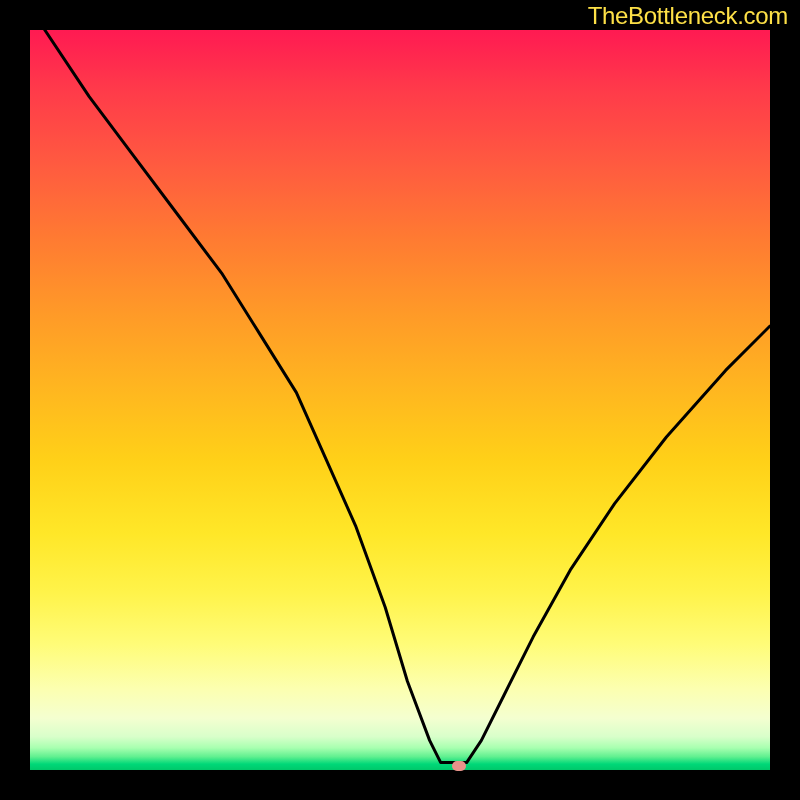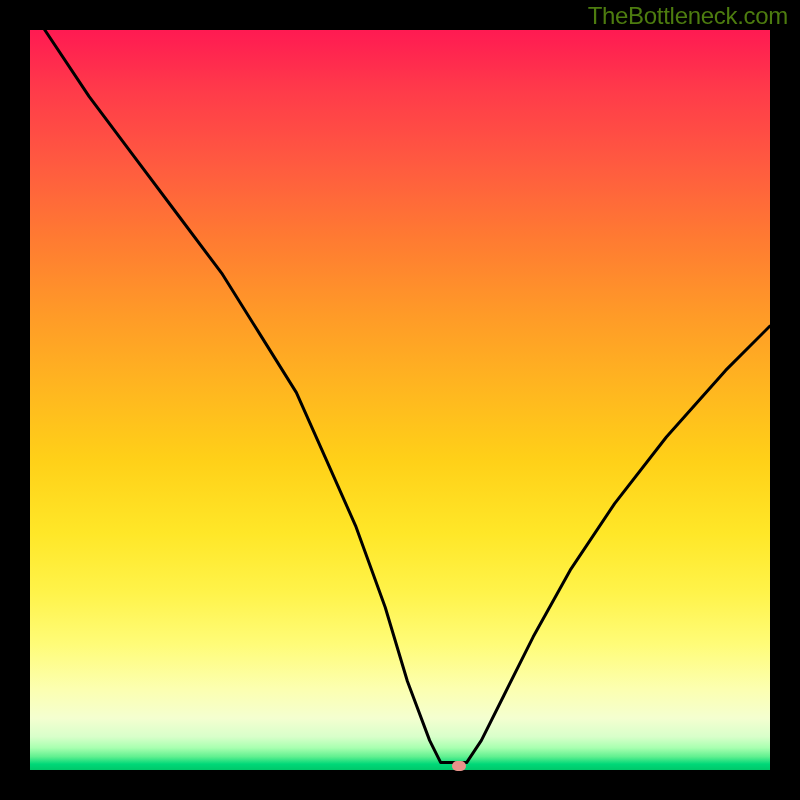--- a/index.html
+++ b/index.html
@@ -13,21 +13,21 @@
   .container {
     position: relative;
     width: 800px;
     height: 800px;
     background: #000;
   }
   .watermark {
     position: absolute;
     top: 2px;
     right: 12px;
-    color: #4d7c0f;
+    color: #fde047;
     font-size: 24px;
     font-weight: 500;
     letter-spacing: -0.3px;
     z-index: 10;
   }
   .plot-area {
     position: absolute;
     left: 30px;
     top: 30px;
     width: 740px;

